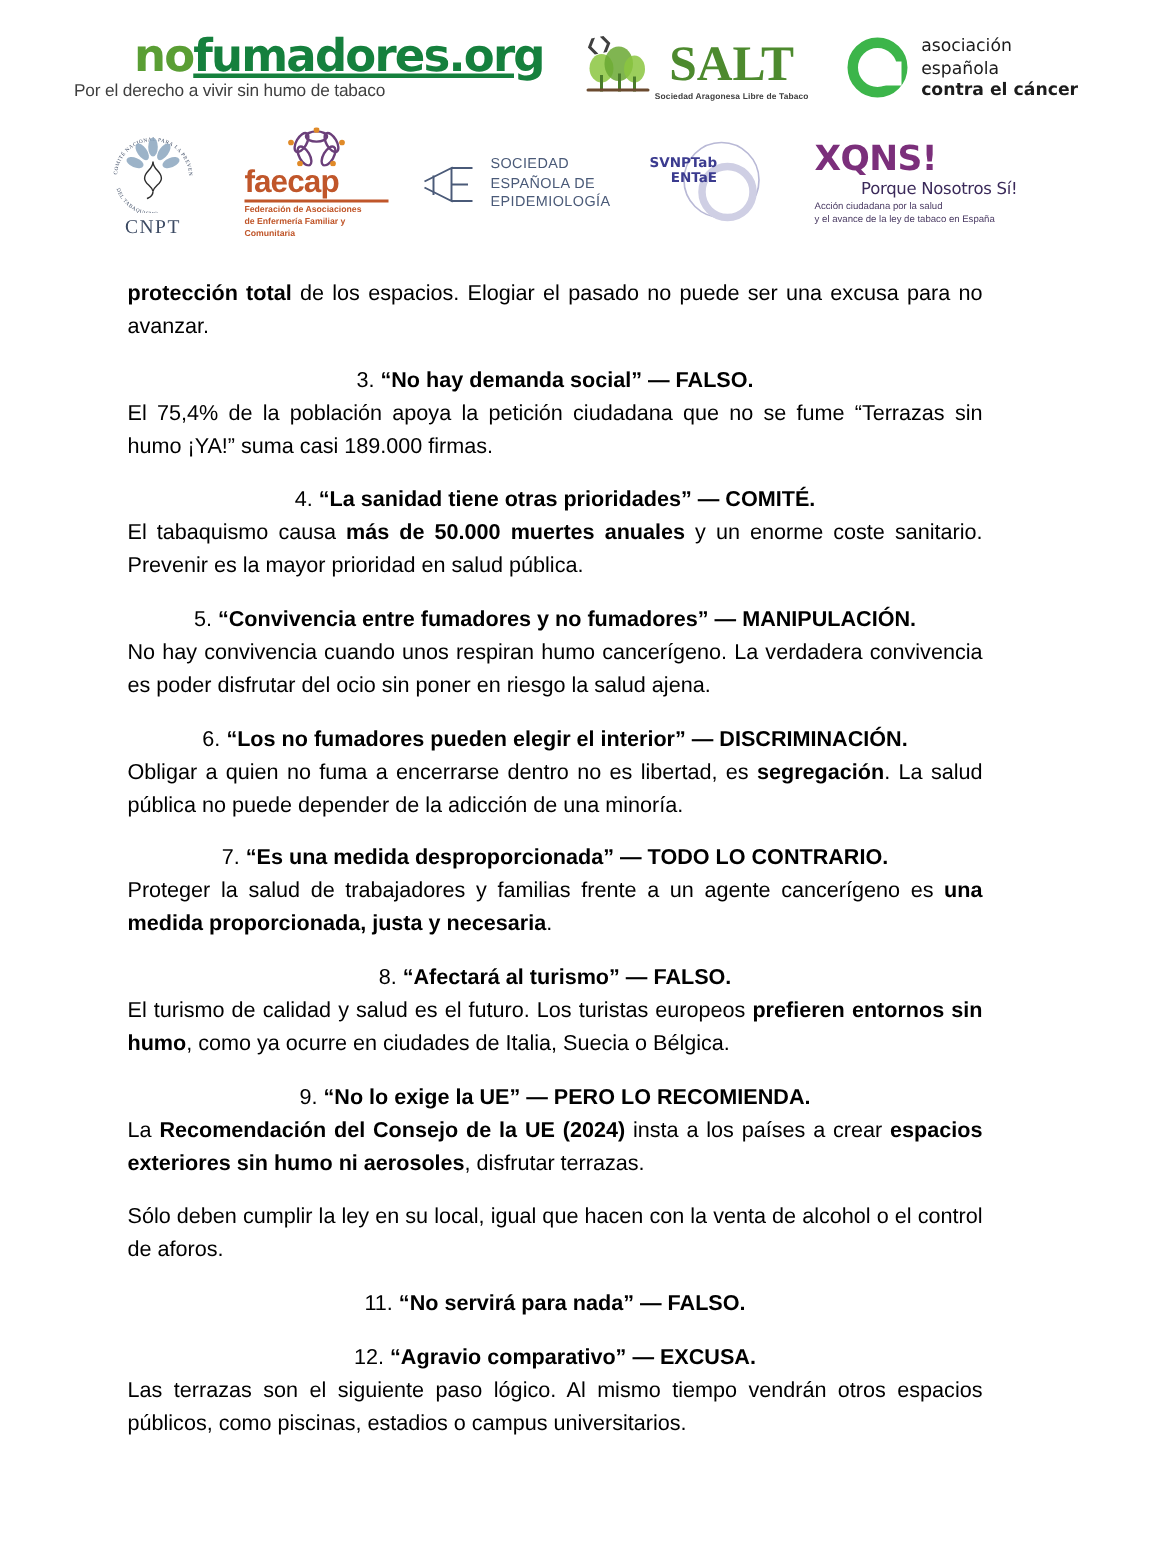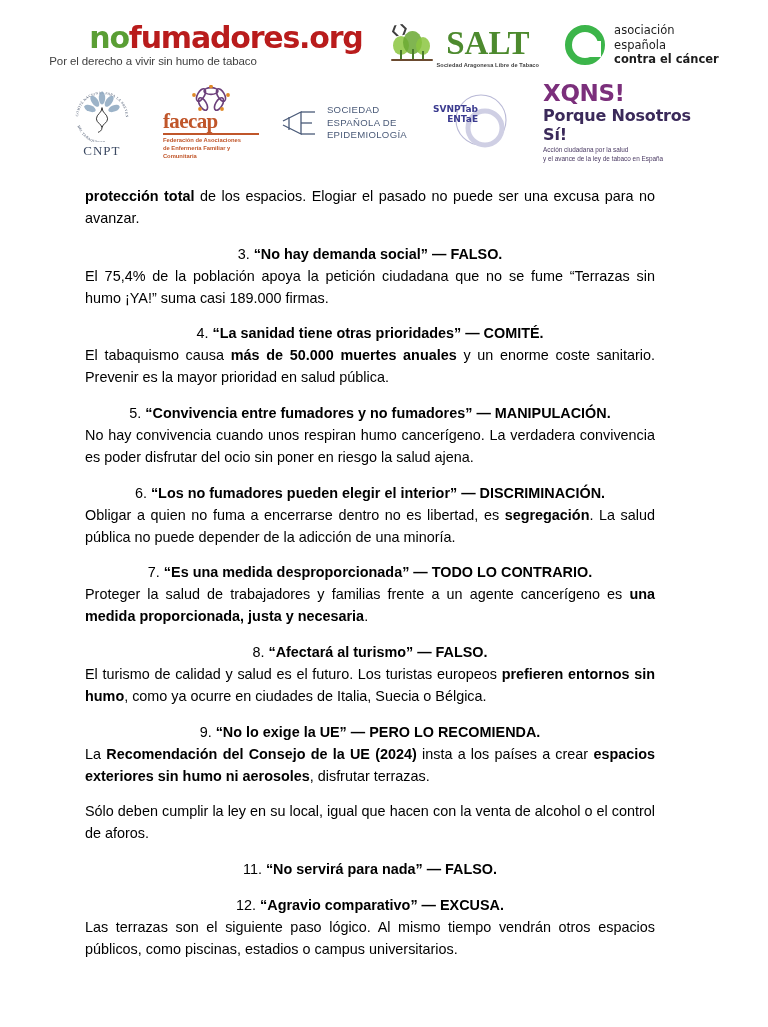--- a/index.html
+++ b/index.html
@@ -35,21 +35,21 @@
 
   
   .nf-logo { line-height: 1; }
   .nf-word {
     font-family: "DejaVu Sans", sans-serif;
     font-weight: bold;
     font-size: 30px;
     letter-spacing: -1.2px;
   }
   .nf-no { color: #5a9e34; margin-left: 40px; }
-  .nf-rest { color: #b91c1c; }
+  .nf-rest { color: #15803d; text-decoration: underline; }
   .nf-tag {
     font-family: "Liberation Sans", sans-serif;
     font-size: 11.5px;
     color: #3f3f3f;
     margin-top: 3px;
     letter-spacing: -0.1px;
   }
 
   
   .salt-logo { display: flex; align-items: flex-end; gap: 2px; }
@@ -116,21 +116,21 @@
   .cnpt-name {
     position: absolute; bottom: 1px; left: 0; right: 0;
     font-family: "Liberation Serif", serif;
     font-size: 13px; color: #3c4a63; letter-spacing: 1px;
   }
 
   
   .faecap-logo { width: 96px; }
   .faecap-mark { height: 26px; position: relative; margin: 0 auto 1px; width: 52px; }
   .faecap-word {
-    font-family: Liberation Serif, serif;
+    font-family: Liberation Sans, sans-serif;
     font-weight: bold; font-size: 21px; color: #c0562a;
     line-height: .95; letter-spacing: -.6px;
   }
   .faecap-rule { height: 2px; background: #c0562a; margin: 1px 0 2px; }
   .faecap-sub {
     font-size: 5.8px; color: #c0562a; font-weight: bold; line-height: 1.35;
   }
 
   
   .see-logo { display: flex; align-items: center; gap: 8px; }
@@ -151,22 +151,22 @@
 
   
   .xqns-logo { width: 162px; }
   .xqns-word {
     font-family: "DejaVu Sans", sans-serif;
     font-weight: bold; font-size: 23px; color: #7b2f7b;
     letter-spacing: -.4px; line-height: 1;
   }
   .xqns-sub {
     font-family: "DejaVu Sans", sans-serif;
-    font-weight: bold; font-size: 16px; color: #3b2a5a;
-    margin-top: 1px; letter-spacing: -.2px;
+    font-weight: normal; font-size: 11px; color: #3b2a5a;
+    margin-top: 1px; letter-spacing: -.2px; margin-left: 31px;
   }
   .xqns-fine {
     font-size: 6.4px; color: #4a3a63; line-height: 1.35; margin-top: 2px;
   }
 
   
   .body-text {
     position: absolute;
     left: 85px;
     top: 186px;

